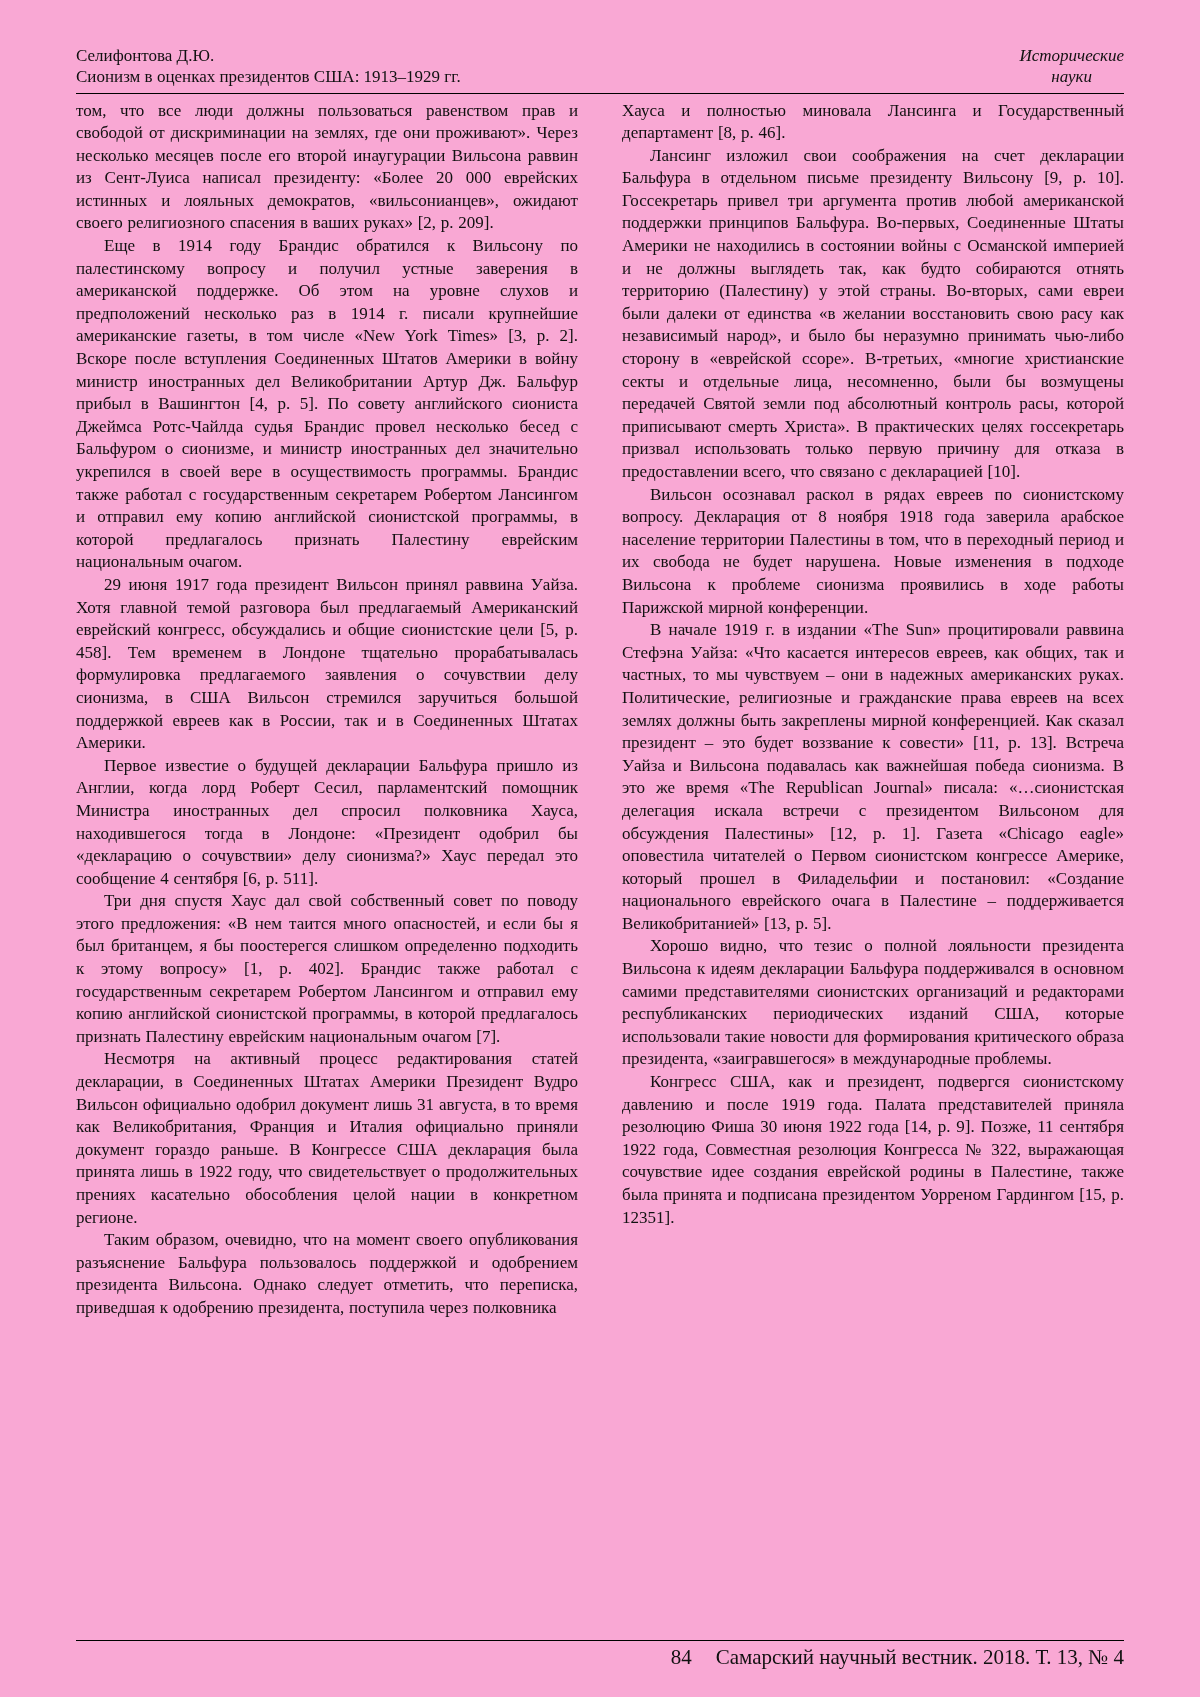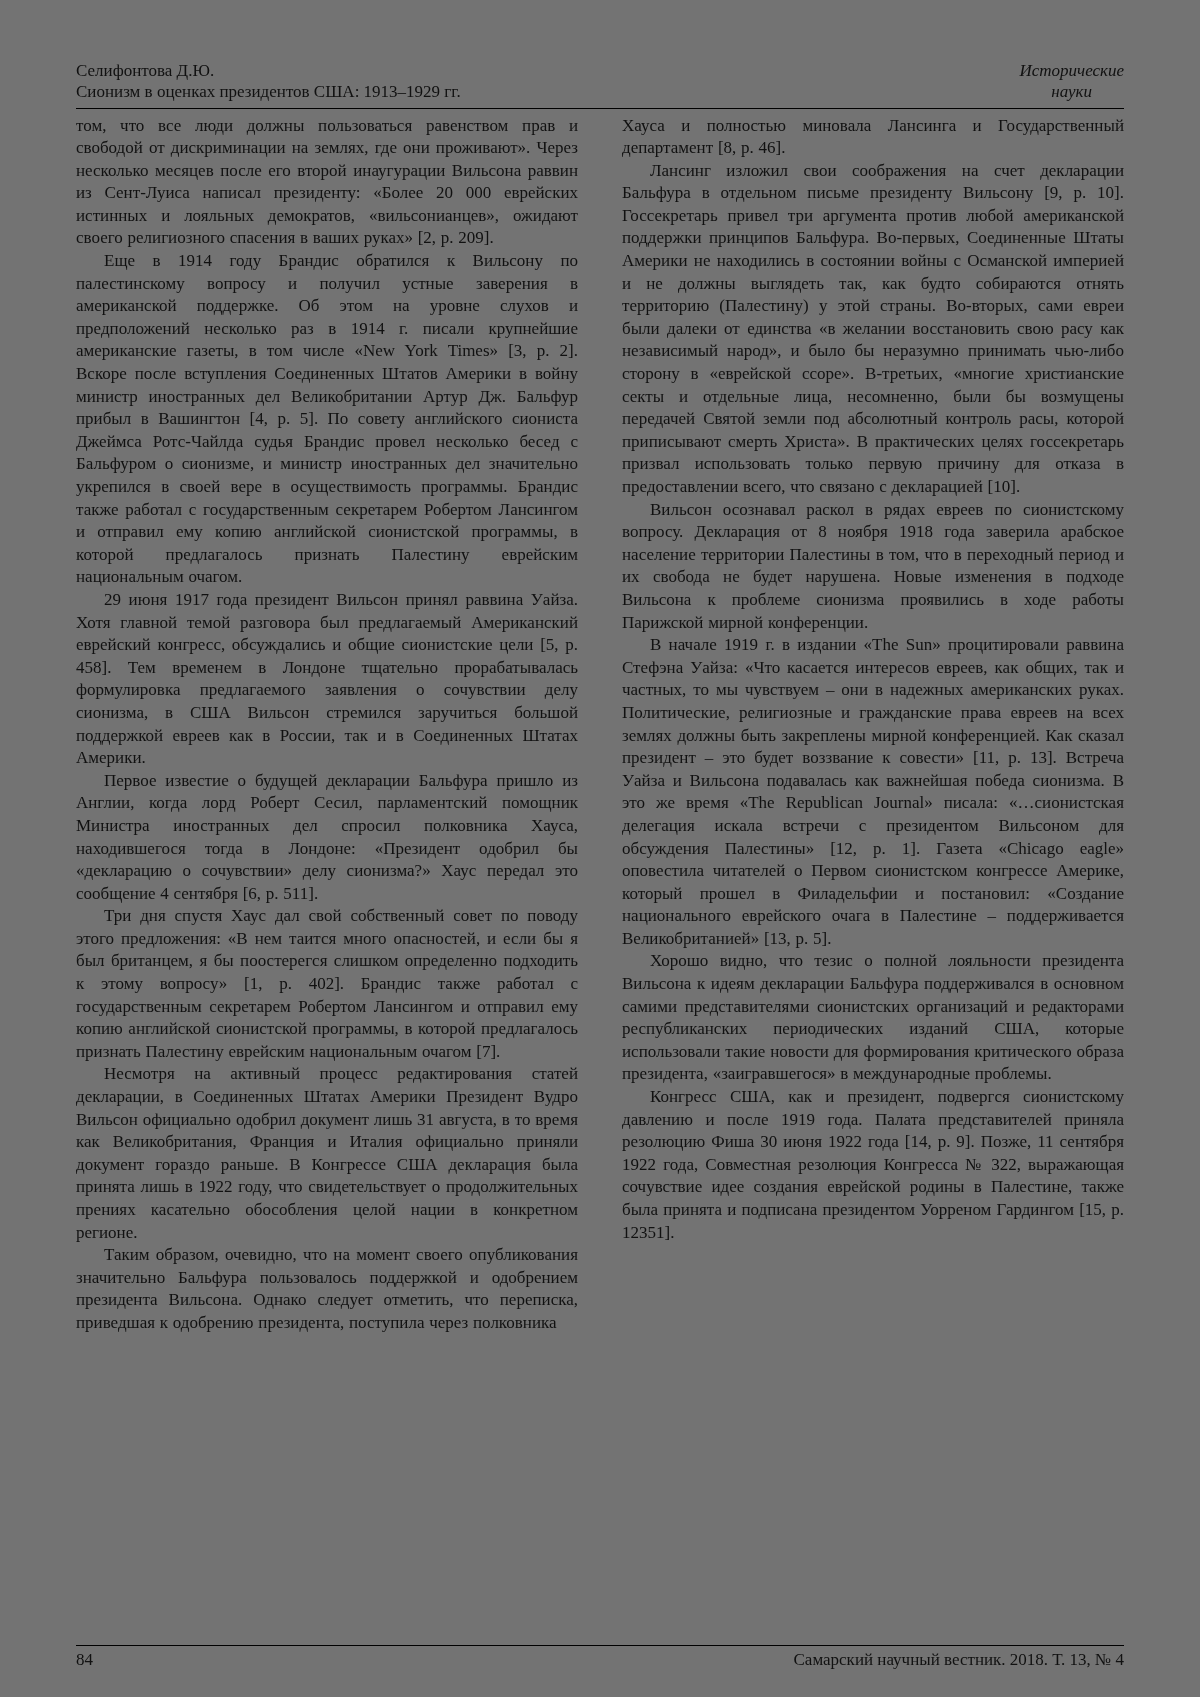--- a/index.html
+++ b/index.html
@@ -5,23 +5,23 @@
   html, body {
     margin: 0;
     padding: 0;
     background: #e8e8e8;
   }
   .page {
     position: relative;
     width: 1200px;
     height: 1697px;
     margin: 0 auto;
-    background: #737373;
+    background: #f9a8d4;
     box-sizing: border-box;
-    padding: 60px 76px 26px 76px;
+    padding: 45px 76px 26px 76px;
     display: flex;
     flex-direction: column;
     font-family: "Liberation Serif", "DejaVu Serif", serif;
     color: #111111;
   }
   .page-header {
     display: flex;
     justify-content: space-between;
     align-items: flex-end;
     font-size: 17px;
@@ -60,23 +60,24 @@
   .column .para:first-child {
     text-indent: 0;
   }
   .footer-rule {
     border: 0;
     border-top: 1.6px solid #000;
     margin: 6px 0 3px 0;
   }
   .page-footer {
     display: flex;
-    justify-content: space-between;
-    font-size: 17px;
+    justify-content: flex-end;
+    font-size: 21px;
     line-height: 1.3;
+    gap: 24px;
   }
 </style>
 </head>
 <body>
 
 <div class="page">
 
   <header class="page-header">
     <div class="header-left">
       <div class="author">Селифонтова Д.Ю.</div>
@@ -91,21 +92,21 @@
   <div class="header-rule"></div>
 
   <main class="columns">
     <section class="column" id="col-left">
         <p class="para">том, что все люди должны пользоваться равенством прав и свободой от дискриминации на землях, где они проживают». Через несколько месяцев после его второй инаугурации Вильсона раввин из Сент-Луиса написал президенту: «Более 20 000 еврейских истинных и лояльных демократов, «вильсонианцев», ожидают своего религиозного спасения в ваших руках» [2, p. 209].</p>
         <p class="para">Еще в 1914 году Брандис обратился к Вильсону по палестинскому вопросу и получил устные заверения в американской поддержке. Об этом на уровне слухов и предположений несколько раз в 1914 г. писали крупнейшие американские газеты, в том числе «New York Times» [3, p. 2]. Вскоре после вступления Соединенных Штатов Америки в войну министр иностранных дел Великобритании Артур Дж. Бальфур прибыл в Вашингтон [4, p. 5]. По совету английского сиониста Джеймса Ротс-Чайлда судья Брандис провел несколько бесед с Бальфуром о сионизме, и министр иностранных дел значительно укрепился в своей вере в осуществимость программы. Брандис также работал с государственным секретарем Робертом Лансингом и отправил ему копию английской сионистской программы, в которой предлагалось признать Палестину еврейским национальным очагом.</p>
         <p class="para">29 июня 1917 года президент Вильсон принял раввина Уайза. Хотя главной темой разговора был предлагаемый Американский еврейский конгресс, обсуждались и общие сионистские цели [5, p. 458]. Тем временем в Лондоне тщательно прорабатывалась формулировка предлагаемого заявления о сочувствии делу сионизма, в США Вильсон стремился заручиться большой поддержкой евреев как в России, так и в Соединенных Штатах Америки.</p>
         <p class="para">Первое известие о будущей декларации Бальфура пришло из Англии, когда лорд Роберт Сесил, парламентский помощник Министра иностранных дел спросил полковника Хауса, находившегося тогда в Лондоне: «Президент одобрил бы «декларацию о сочувствии» делу сионизма?» Хаус передал это сообщение 4 сентября [6, p. 511].</p>
         <p class="para">Три дня спустя Хаус дал свой собственный совет по поводу этого предложения: «В нем таится много опасностей, и если бы я был британцем, я бы поостерегся слишком определенно подходить к этому вопросу» [1, p. 402]. Брандис также работал с государственным секретарем Робертом Лансингом и отправил ему копию английской сионистской программы, в которой предлагалось признать Палестину еврейским национальным очагом [7].</p>
         <p class="para">Несмотря на активный процесс редактирования статей декларации, в Соединенных Штатах Америки Президент Вудро Вильсон официально одобрил документ лишь 31 августа, в то время как Великобритания, Франция и Италия официально приняли документ гораздо раньше. В Конгрессе США декларация была принята лишь в 1922 году, что свидетельствует о продолжительных прениях касательно обособления целой нации в конкретном регионе.</p>
-        <p class="para">Таким образом, очевидно, что на момент своего опубликования значительно Бальфура пользовалось поддержкой и одобрением президента Вильсона. Однако следует отметить, что переписка, приведшая к одобрению президента, поступила через полковника</p>
+        <p class="para">Таким образом, очевидно, что на момент своего опубликования разъяснение Бальфура пользовалось поддержкой и одобрением президента Вильсона. Однако следует отметить, что переписка, приведшая к одобрению президента, поступила через полковника</p>
       </section>
     <section class="column" id="col-right">
         <p class="para">Хауса и полностью миновала Лансинга и Государственный департамент [8, p. 46].</p>
         <p class="para">Лансинг изложил свои соображения на счет декларации Бальфура в отдельном письме президенту Вильсону [9, p. 10]. Госсекретарь привел три аргумента против любой американской поддержки принципов Бальфура. Во-первых, Соединенные Штаты Америки не находились в состоянии войны с Османской империей и не должны выглядеть так, как будто собираются отнять территорию (Палестину) у этой страны. Во-вторых, сами евреи были далеки от единства «в желании восстановить свою расу как независимый народ», и было бы неразумно принимать чью-либо сторону в «еврейской ссоре». В-третьих, «многие христианские секты и отдельные лица, несомненно, были бы возмущены передачей Святой земли под абсолютный контроль расы, которой приписывают смерть Христа». В практических целях госсекретарь призвал использовать только первую причину для отказа в предоставлении всего, что связано с декларацией [10].</p>
         <p class="para">Вильсон осознавал раскол в рядах евреев по сионистскому вопросу. Декларация от 8 ноября 1918 года заверила арабское население территории Палестины в том, что в переходный период и их свобода не будет нарушена. Новые изменения в подходе Вильсона к проблеме сионизма проявились в ходе работы Парижской мирной конференции.</p>
         <p class="para">В начале 1919 г. в издании «The Sun» процитировали раввина Стефэна Уайза: «Что касается интересов евреев, как общих, так и частных, то мы чувствуем – они в надежных американских руках. Политические, религиозные и гражданские права евреев на всех землях должны быть закреплены мирной конференцией. Как сказал президент – это будет воззвание к совести» [11, p. 13]. Встреча Уайза и Вильсона подавалась как важнейшая победа сионизма. В это же время «The Republican Journal» писала: «…сионистская делегация искала встречи с президентом Вильсоном для обсуждения Палестины» [12, p. 1]. Газета «Chicago eagle» оповестила читателей о Первом сионистском конгрессе Америке, который прошел в Филадельфии и постановил: «Создание национального еврейского очага в Палестине – поддерживается Великобританией» [13, p. 5].</p>
         <p class="para">Хорошо видно, что тезис о полной лояльности президента Вильсона к идеям декларации Бальфура поддерживался в основном самими представителями сионистских организаций и редакторами республиканских периодических изданий США, которые использовали такие новости для формирования критического образа президента, «заигравшегося» в международные проблемы.</p>
         <p class="para">Конгресс США, как и президент, подвергся сионистскому давлению и после 1919 года. Палата представителей приняла резолюцию Фиша 30 июня 1922 года [14, p. 9]. Позже, 11 сентября 1922 года, Совместная резолюция Конгресса № 322, выражающая сочувствие идее создания еврейской родины в Палестине, также была принята и подписана президентом Уорреном Гардингом [15, p. 12351].</p>
       </section>
   </main>

